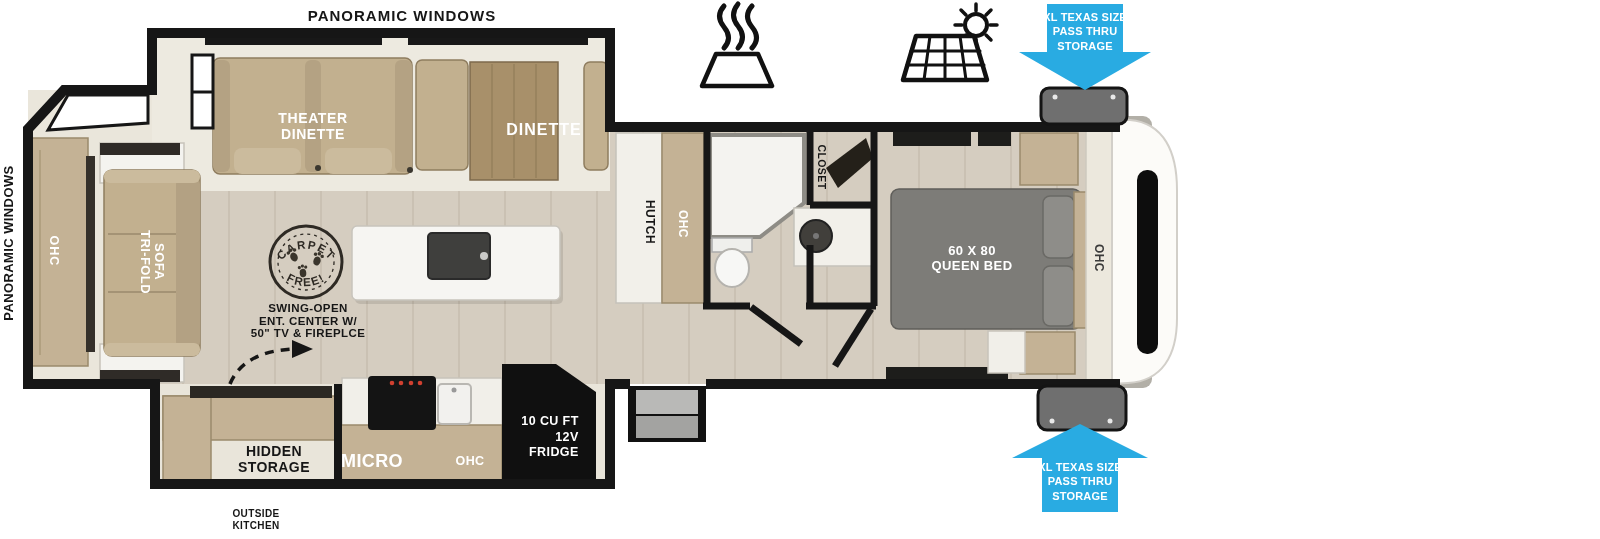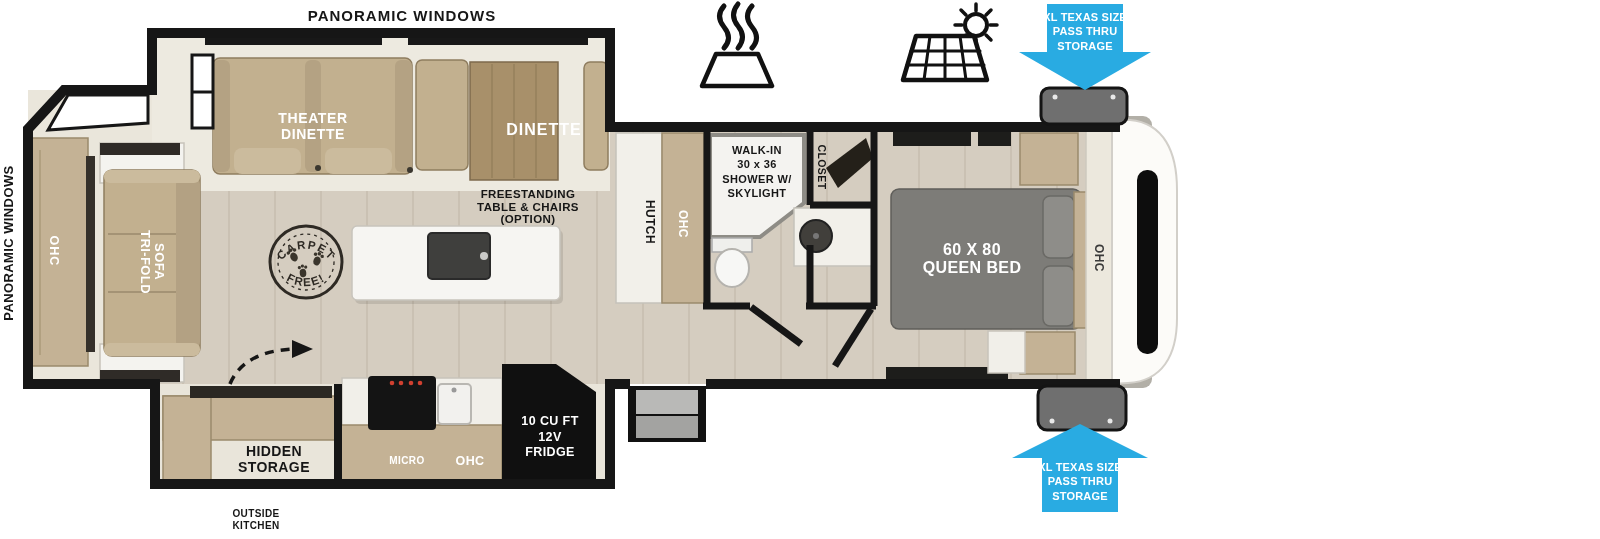--- a/index.html
+++ b/index.html
@@ -244,37 +244,33 @@
 STORAGE</div>
 <div class="lbl" style="left:256px;top:519px;font-size:10px;">OUTSIDE
 KITCHEN</div>
 
 <div class="lbl white" style="left:313px;top:126px;font-size:14px;letter-spacing:.6px;">THEATER
 DINETTE</div>
 <div class="lbl white" style="left:528px;top:130px;font-size:16px;letter-spacing:1px;padding-left:32px;">DINETTE</div>
 <div class="lbl white vert" style="left:152px;top:262px;font-size:13px;">TRI-FOLD
 SOFA</div>
 <div class="lbl white vert" style="left:53px;top:251px;font-size:12.5px;letter-spacing:1px;">OHC</div>
-<div class="lbl" style="left:528px;top:207px;font-size:11.5px;line-height:1.1;">FREESTANDING
-TABLE &amp; CHAIRS
-(OPTION)</div>
+<div class="lbl" style="left:308px;top:321px;font-size:11.5px;line-height:1.1;">SWING-OPEN
+ENT. CENTER W/
+50" TV &amp; FIREPLCE</div>
 <div class="lbl vert" style="left:650px;top:222px;font-size:12px;">HUTCH</div>
 <div class="lbl white vert" style="left:683px;top:224px;font-size:12px;">OHC</div>
 
 <div class="lbl" style="left:470px;top:461px;font-size:12.5px;color:#fff;">OHC</div>
-<div class="lbl white" style="left:407px;top:461px;font-size:10px;">MICRO</div>
-<div class="lbl white" style="left:550px;top:437px;font-size:12.5px;line-height:1.25;">10 CU FT
+<div class="lbl white" style="left:372px;top:461px;font-size:18px;">MICRO</div>
+<div class="lbl white" style="left:550px;top:437px;font-size:12.5px;line-height:1.25;text-align:right;">10 CU FT
 12V
 FRIDGE</div>
 <div class="lbl" style="left:274px;top:459px;font-size:14px;">HIDDEN
 STORAGE</div>
 
-<div class="lbl" style="left:757px;top:172px;font-size:11px;line-height:1.3;">WALK-IN
-30 x 36
-SHOWER W/
-SKYLIGHT</div>
 <div class="lbl vert" style="left:821px;top:167px;font-size:10.5px;">CLOSET</div>
 
-<div class="lbl white" style="left:972px;top:259px;font-size:16px;">60 X 80
+<div class="lbl white" style="left:972px;top:259px;font-size:13px;">60 X 80
 QUEEN BED</div>
 <div class="lbl vert" style="left:1099px;top:258px;font-size:12px;color:#3a3a3a;">OHC</div>
 
 </div>
 
 </body></html>

